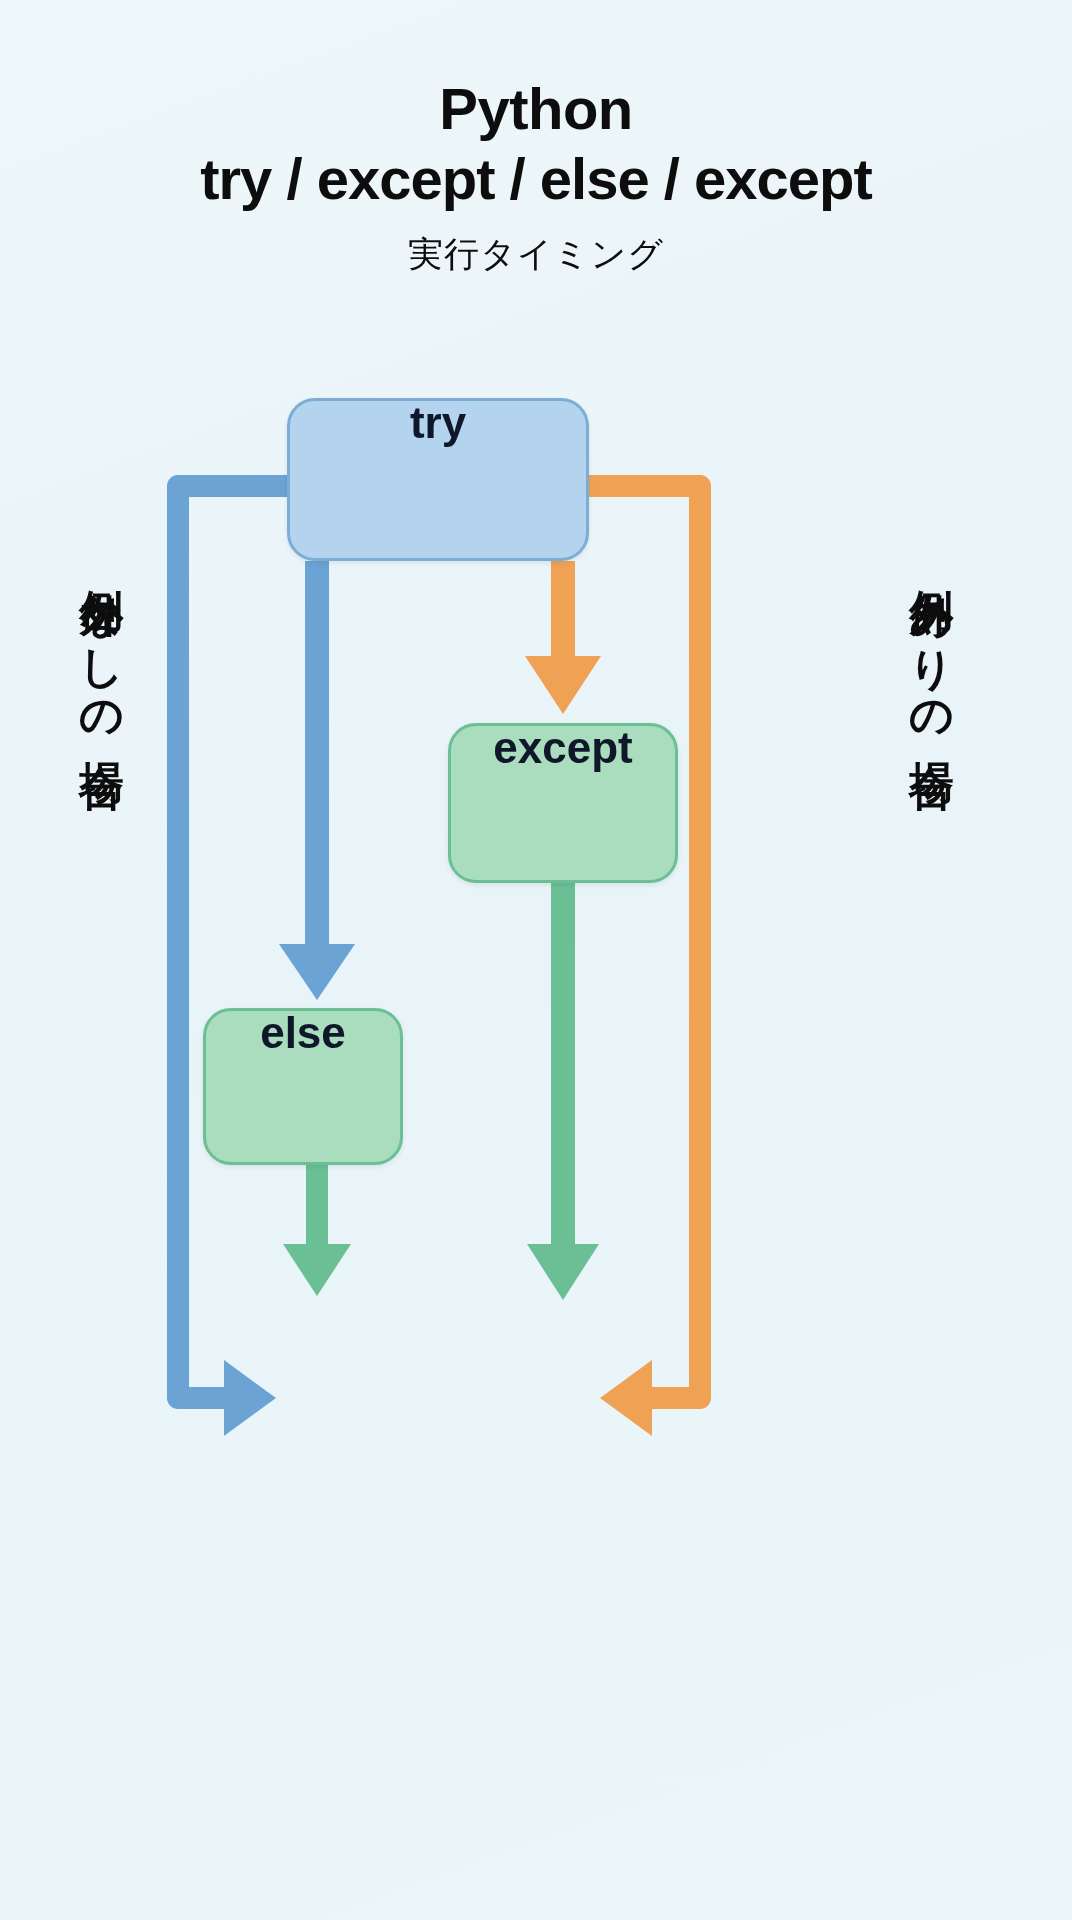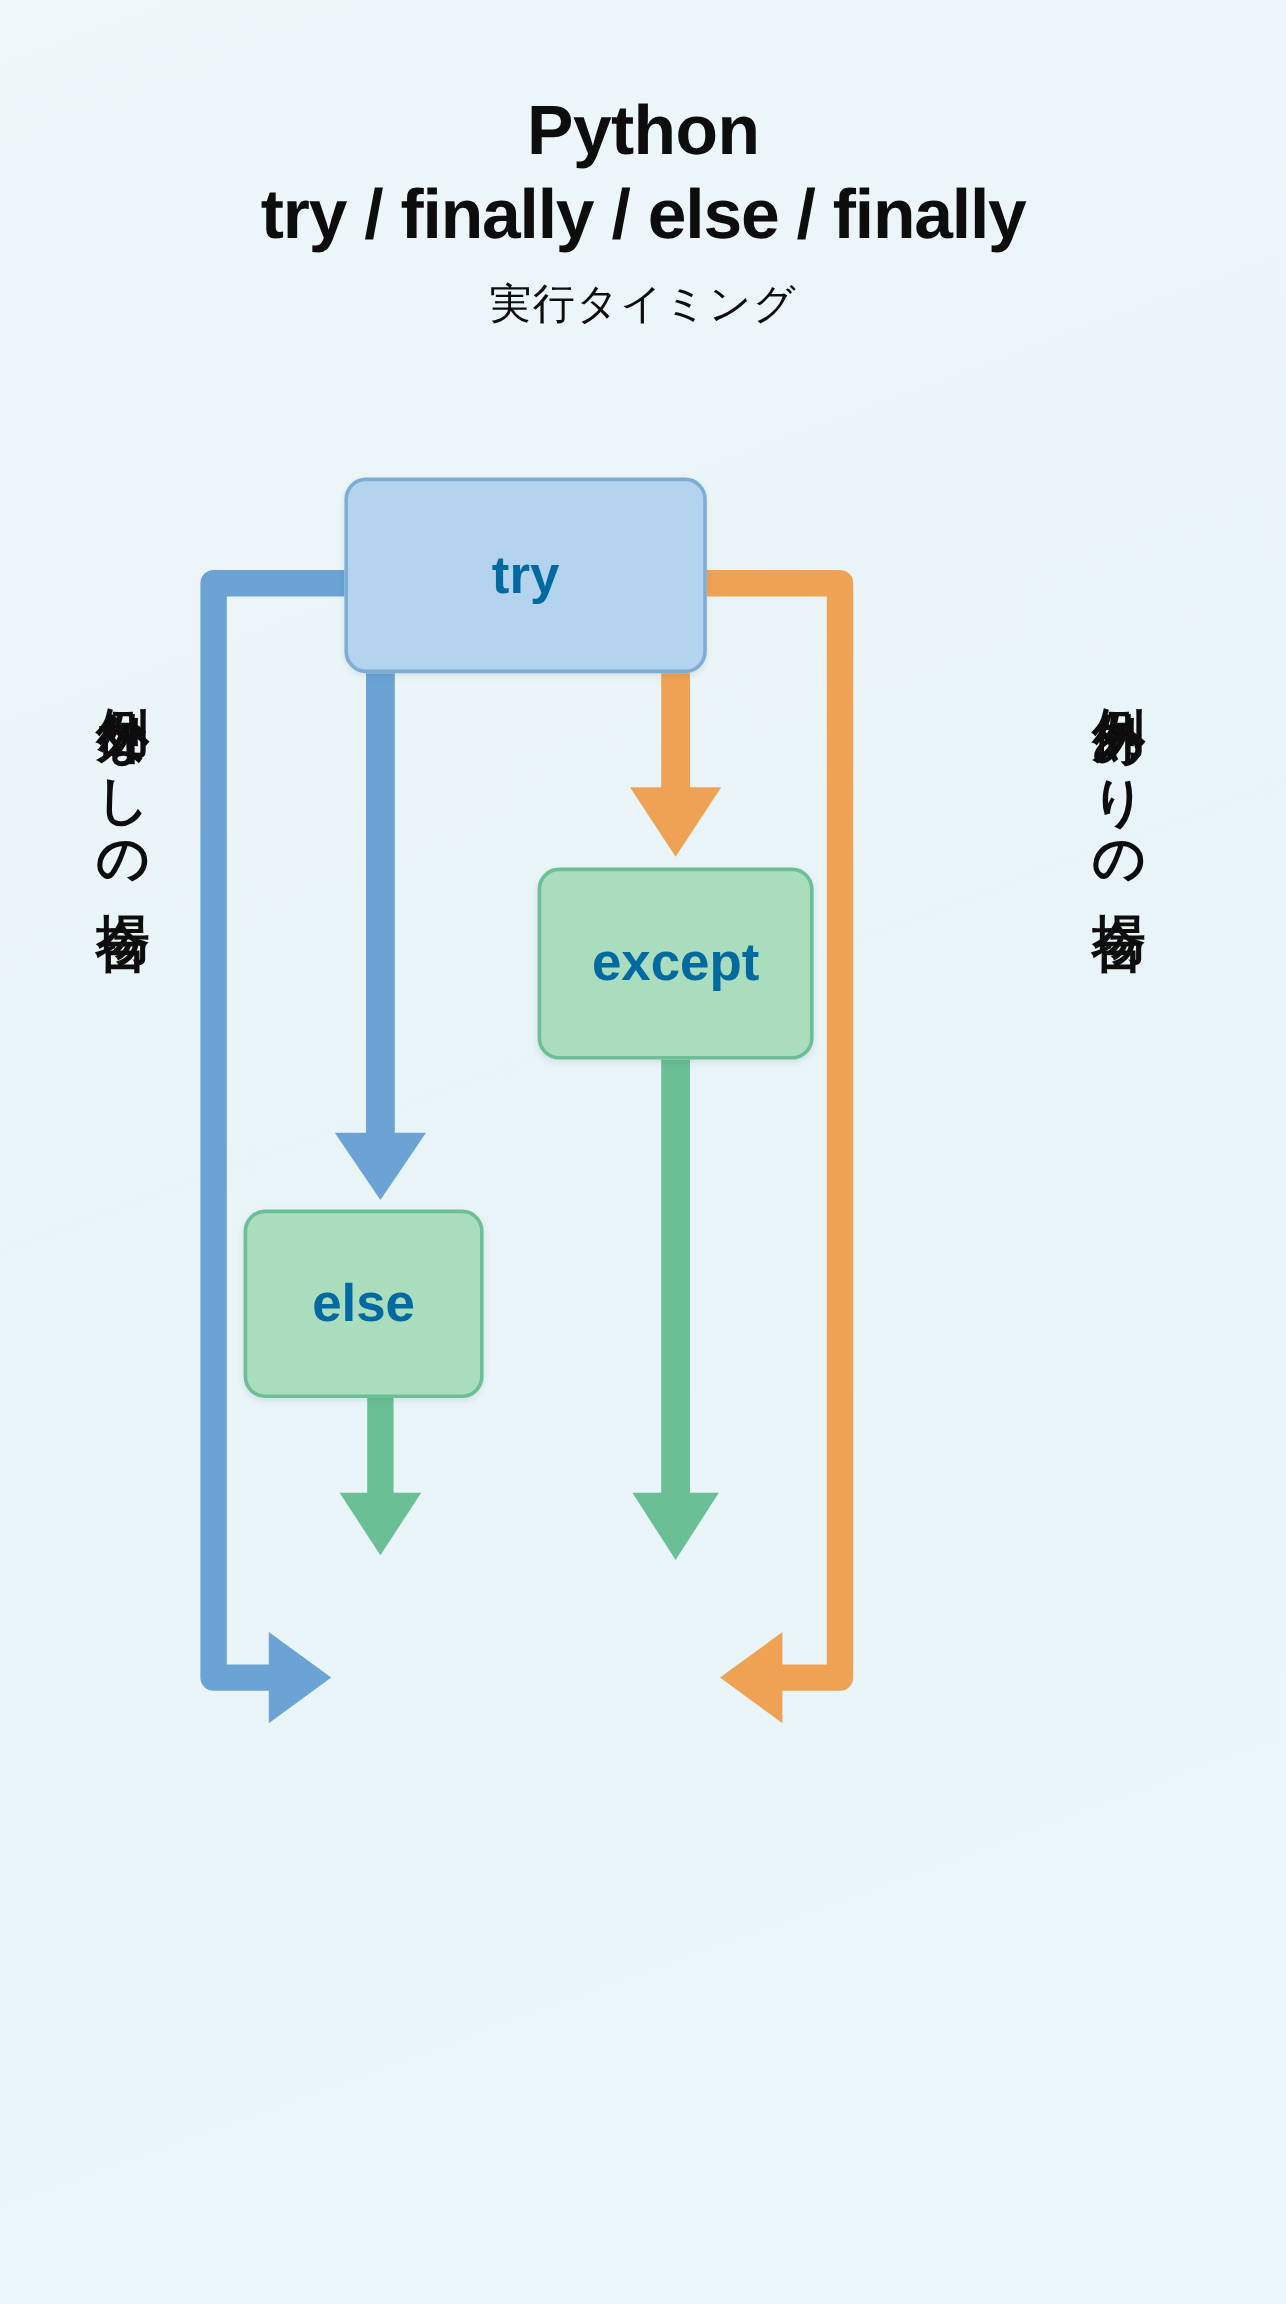--- a/index.html
+++ b/index.html
@@ -60,26 +60,26 @@
     top: 0;
     width: 1072px;
     height: 1920px;
     pointer-events: none;
   }
 
   
   .node {
     position: absolute;
     box-sizing: border-box;
-    border-radius: 18px;
+    border-radius: 28px;
     display: flex;
-    align-items: center;
+    align-items: flex-start;
     justify-content: center;
     font-weight: 700;
-    color: #0369a1;
+    color: #0f172a;
     box-shadow: 0 2px 5px rgba(40,70,90,0.10);
   }
   .node-label {
     font-size: 44px;
     font-weight: 700;
     letter-spacing: 0px;
     line-height: 1;
   }
 
   #node-try {
@@ -136,21 +136,21 @@
     top: 555px;
   }
 </style>
 </head>
 <body>
 
 <div id="stage">
 
   <div class="title-block">
     <div class="title-line1">Python</div>
-    <div class="title-line2">try / finally / else / finally</div>
+    <div class="title-line2">try / except / else / except</div>
     <div class="title-sub">実行タイミング</div>
   </div>
 
   <svg id="arrows" viewBox="0 0 1072 1920">
 
     <g>
       <path d="M 287 486 L 178 486 L 178 1398 L 228 1398" fill="none" stroke="#6aa3d4" stroke-width="22" stroke-linejoin="round" stroke-linecap="butt"></path>
       <polygon points="224,1360 276,1398 224,1436" fill="#6aa3d4"></polygon>
     </g>
 

